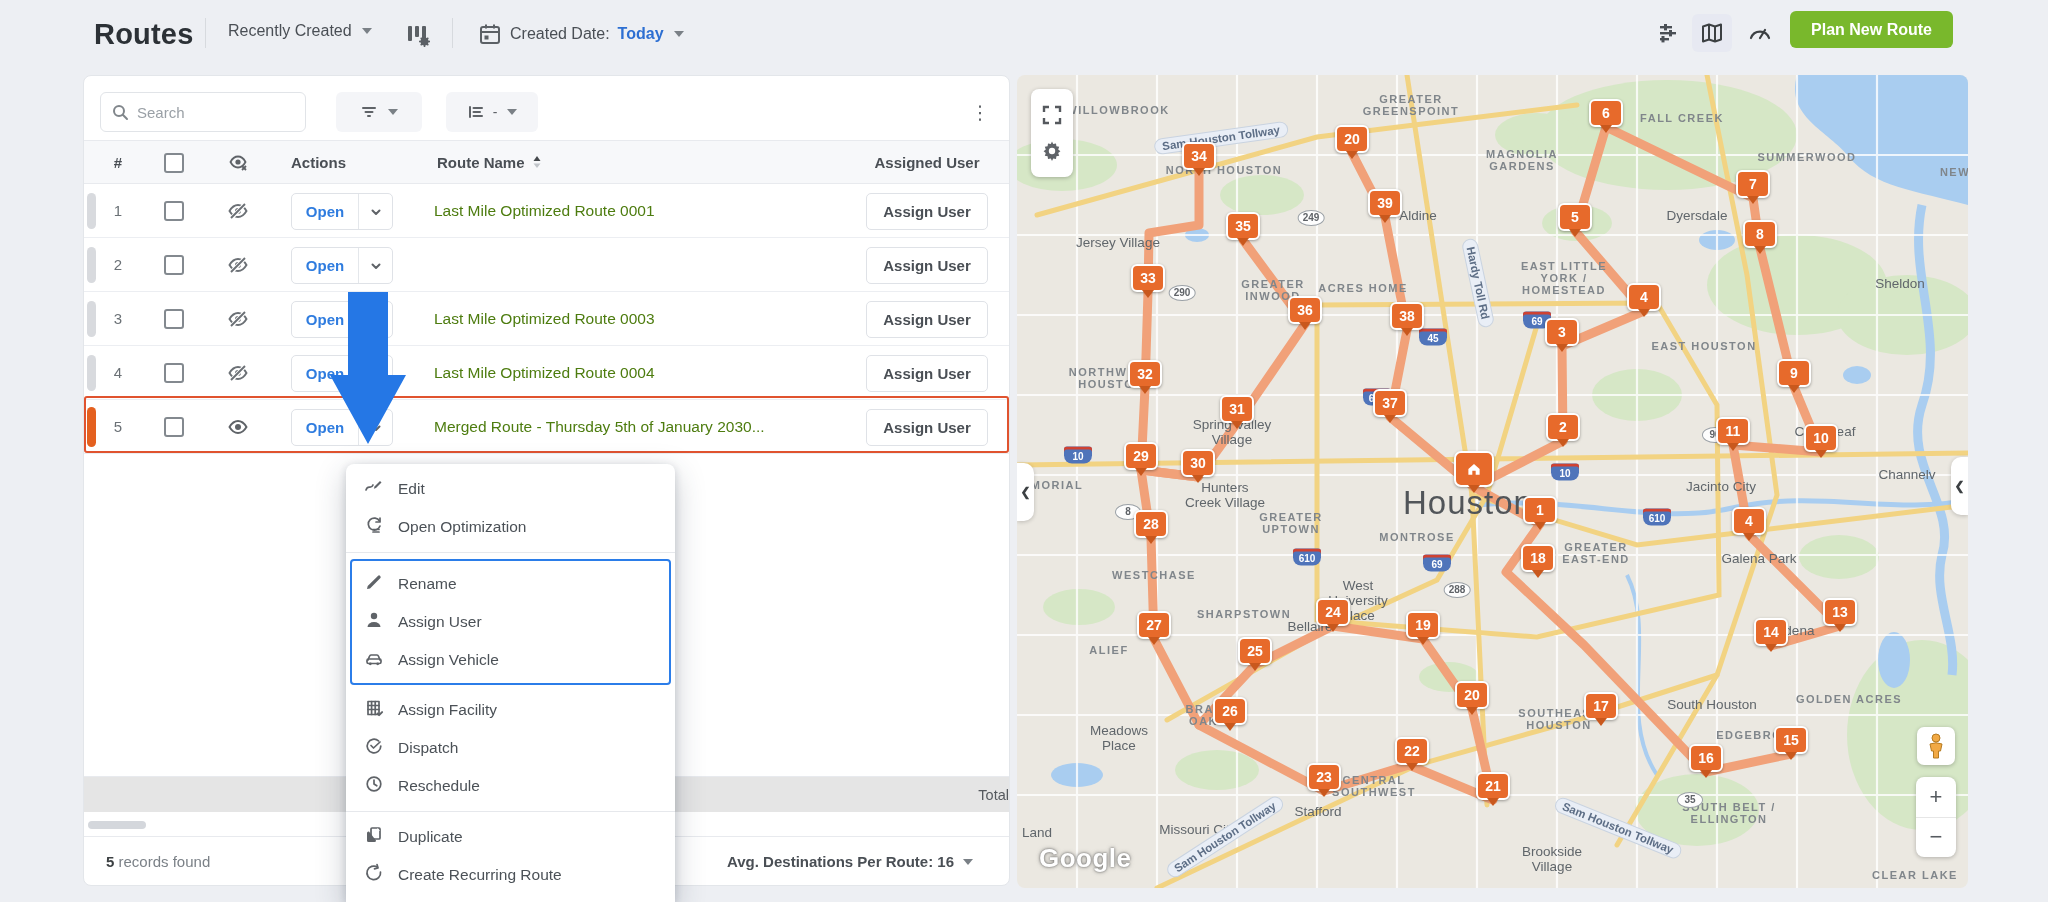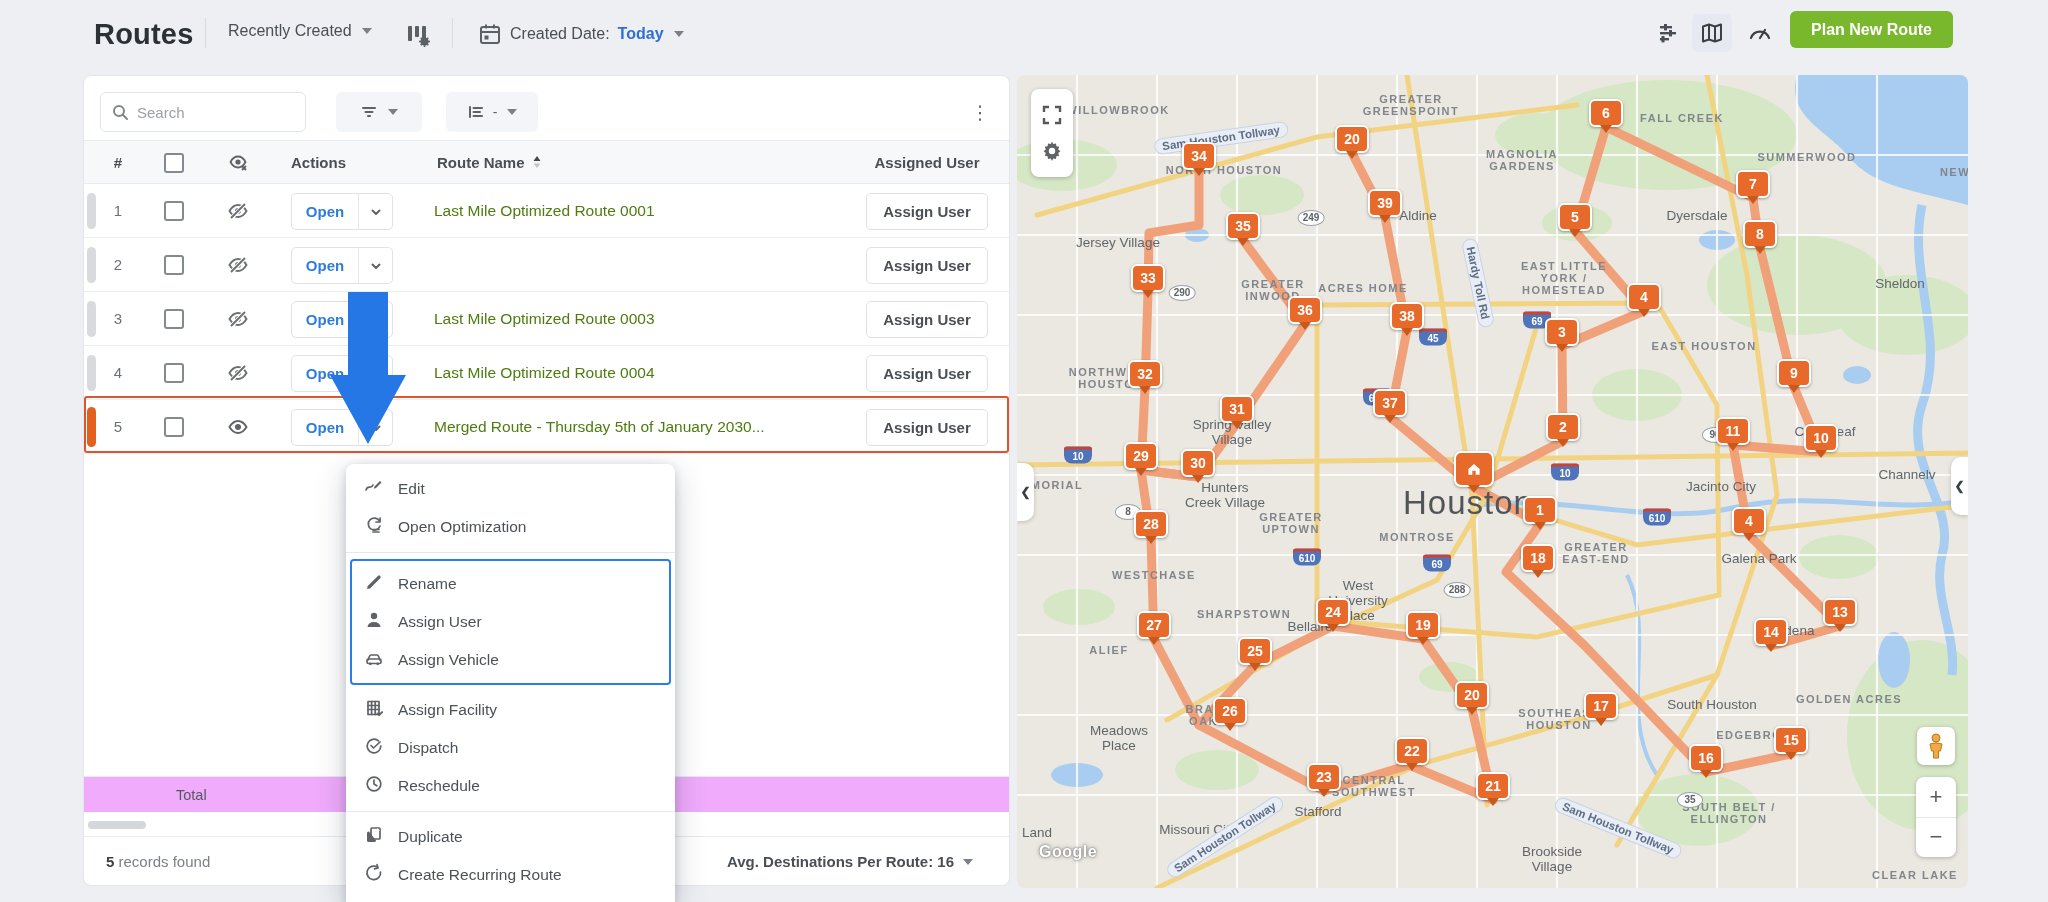--- a/index.html
+++ b/index.html
@@ -32,21 +32,21 @@
   .thead .cbx { top:12px; }
   .eyecell { position:absolute; left:136px; top:0; width:36px; height:100%; display:flex; align-items:center; justify-content:center; }
   .open-btn { position:absolute; left:207px; top:9px; width:102px; height:37px; border:1px solid #dfe2e7; border-radius:5px; background:#fff; display:flex; align-items:stretch; cursor:pointer; }
   .open-btn .lbl { flex:1; display:flex; align-items:center; justify-content:center; color:#2f7cdf; font-size:15px; font-weight:600; }
   .open-btn .chev { width:34px; border-left:1px solid #e4e7eb; display:flex; align-items:center; justify-content:center; }
   .rname { position:absolute; left:350px; top:0; height:100%; display:flex; align-items:center; color:#4d7c0f; font-size:15.5px; }
   .assign-btn { position:absolute; left:782px; top:9px; width:122px; height:37px; border:1px solid #dfe2e7; border-radius:5px; background:#fff; color:#4a4f55; font-size:15px; font-weight:600; display:flex; align-items:center; justify-content:center; cursor:pointer; }
   .pill { position:absolute; left:3px; top:9px; width:9px; height:36px; border-radius:5px; background:#d8dade; }
   .trow.hl .pill { background:#e4601f; height:40px; top:7px; }
   .hl-box { position:absolute; left:0px; top:320px; width:925px; height:57px; border:2px solid #e0532f; border-radius:3px; pointer-events:none; z-index:6; }
-  .total-band { position:absolute; left:0; top:700px; width:100%; height:36px; background:#f0abfc; border-top:1px solid #e8eaee; display:flex; align-items:center; }
+  .total-band { position:absolute; left:0; top:700px; width:100%; height:36px; background:#e5e5e5; border-top:1px solid #e8eaee; display:flex; align-items:center;justify-content:flex-end; }
   .total-band span { margin-left:92px; font-size:14.5px; color:#55595e; }
   .hscroll { position:absolute; left:0; top:742px; width:100%; height:14px; }
   .hscroll .thumb { position:absolute; left:4px; top:3px; width:58px; height:8px; border-radius:4px; background:#d4d7dc; }
   .pfooter { position:absolute; left:0; top:760px; width:100%; height:50px; border-top:1px solid #e8eaee; }
   .records { position:absolute; left:22px; top:16px; font-size:15px; color:#7b8187; }
   .records b { color:#3c4043; font-weight:700; }
   .avg { position:absolute; right:36px; top:16px; font-size:15px; font-weight:600; color:#4a4f55; display:flex; align-items:center; gap:7px; cursor:pointer; }
 
   
   .blue-arrow { position:absolute; left:322px; top:288px; z-index:7; }
@@ -73,21 +73,21 @@
   .marker:after { content:""; position:absolute; left:50%; top:100%; transform:translateX(-50%); border:6px solid transparent; border-top:8px solid #c9581d; }
   .marker.home { width:40px; height:36px; border-radius:7px; background:#e76a2b; }
   .mapctl { position:absolute; left:14px; top:14px; width:42px; height:88px; background:#fff; border-radius:8px; box-shadow:0 1px 4px rgba(0,0,0,.25); display:flex; flex-direction:column; align-items:center; justify-content:space-around; padding:8px 0; }
   .edge-tab { position:absolute; width:17px; height:58px; background:#fff; box-shadow:0 1px 4px rgba(0,0,0,.2); display:flex; align-items:center; justify-content:center; color:#3c4043; font-size:12px; font-weight:700; cursor:pointer; }
   .edge-tab.left { left:0; top:388px; border-radius:0 10px 10px 0; }
   .edge-tab.right { right:0; top:382px; border-radius:10px 0 0 10px; }
   .pegman { position:absolute; left:900px; top:652px; width:38px; height:38px; background:#fff; border-radius:7px; box-shadow:0 1px 4px rgba(0,0,0,.25); display:flex; align-items:center; justify-content:center; cursor:pointer; }
   .zoomctl { position:absolute; left:899px; top:702px; width:40px; height:80px; background:#fff; border-radius:8px; box-shadow:0 1px 4px rgba(0,0,0,.25); display:flex; flex-direction:column; }
   .zoomctl div { flex:1; display:flex; align-items:center; justify-content:center; font-size:22px; color:#565b60; cursor:pointer; }
   .zoomctl .zin { border-bottom:1px solid #e6e6e6; }
-  .glogo { position:absolute; left:22px; top:768px; font-size:16px; font-weight:700; color:#fff; letter-spacing:.5px; text-shadow:0 0 2px rgba(90,90,90,.9),0 0 4px rgba(90,90,90,.6); }
+  .glogo { position:absolute; left:22px; top:768px; font-size:26px; font-weight:700; color:#fff; letter-spacing:.5px; text-shadow:0 0 2px rgba(90,90,90,.9),0 0 4px rgba(90,90,90,.6); }
 </style>
 </head>
 <body>
 
 <div class="tl-title">Routes</div>
 <div class="vdiv" style="left:205px"></div>
 
 <div class="hd-item" style="left:228px">
   <span>Recently Created</span>
   <span class="caret"></span>

